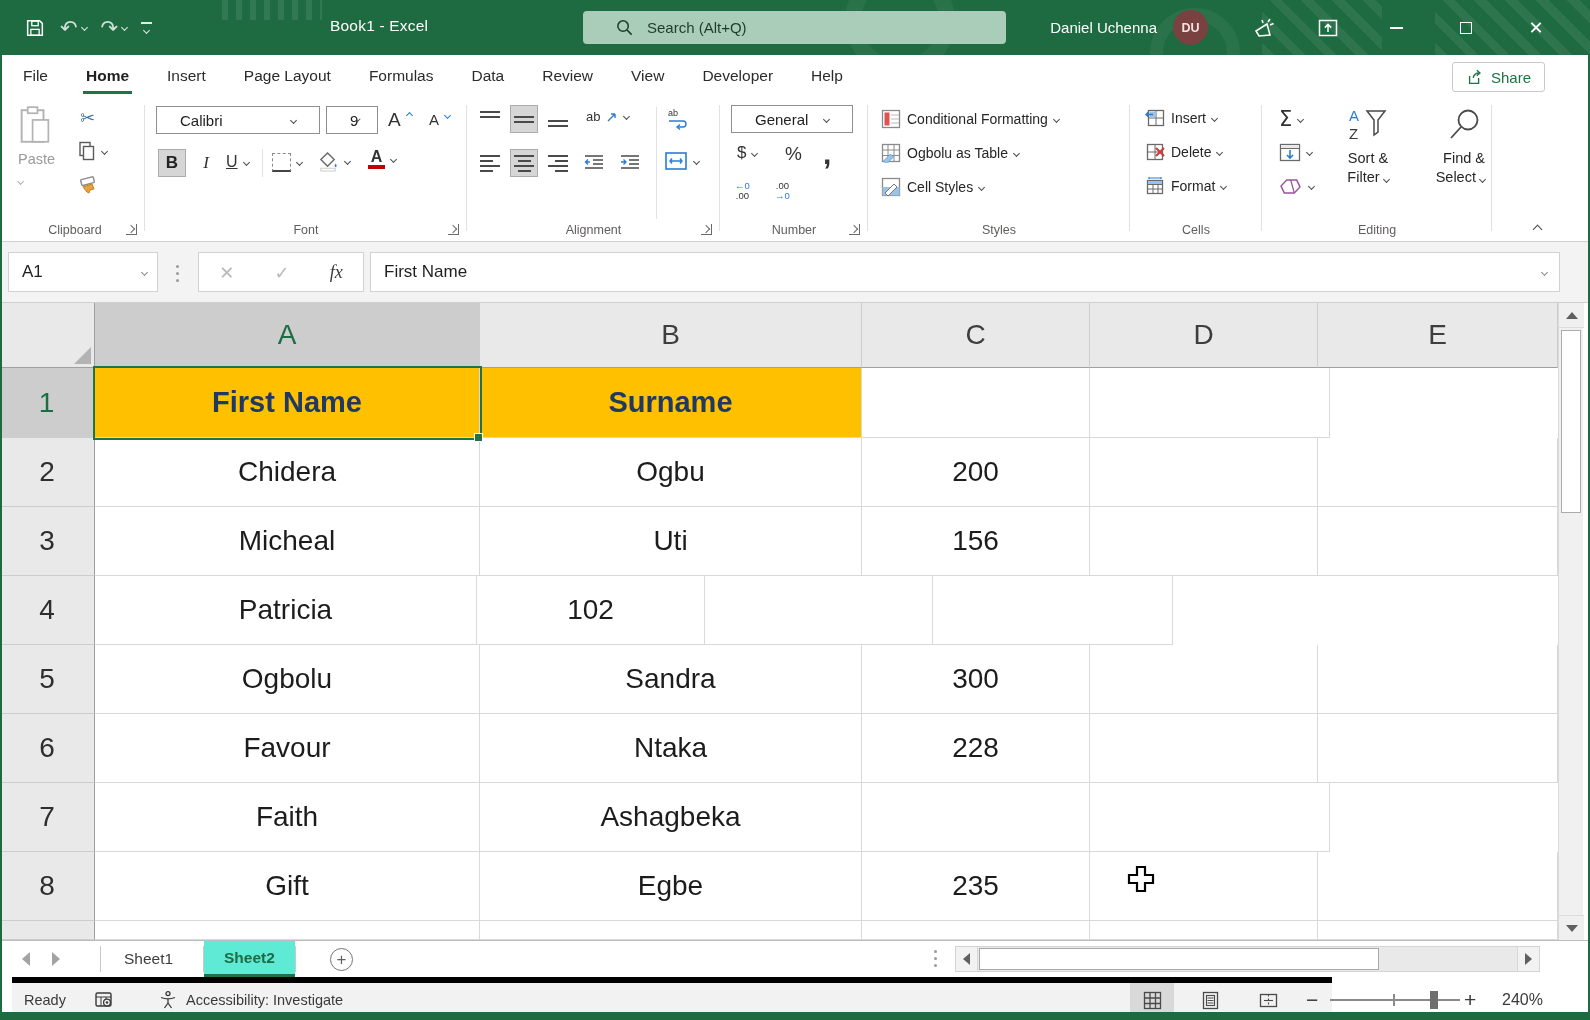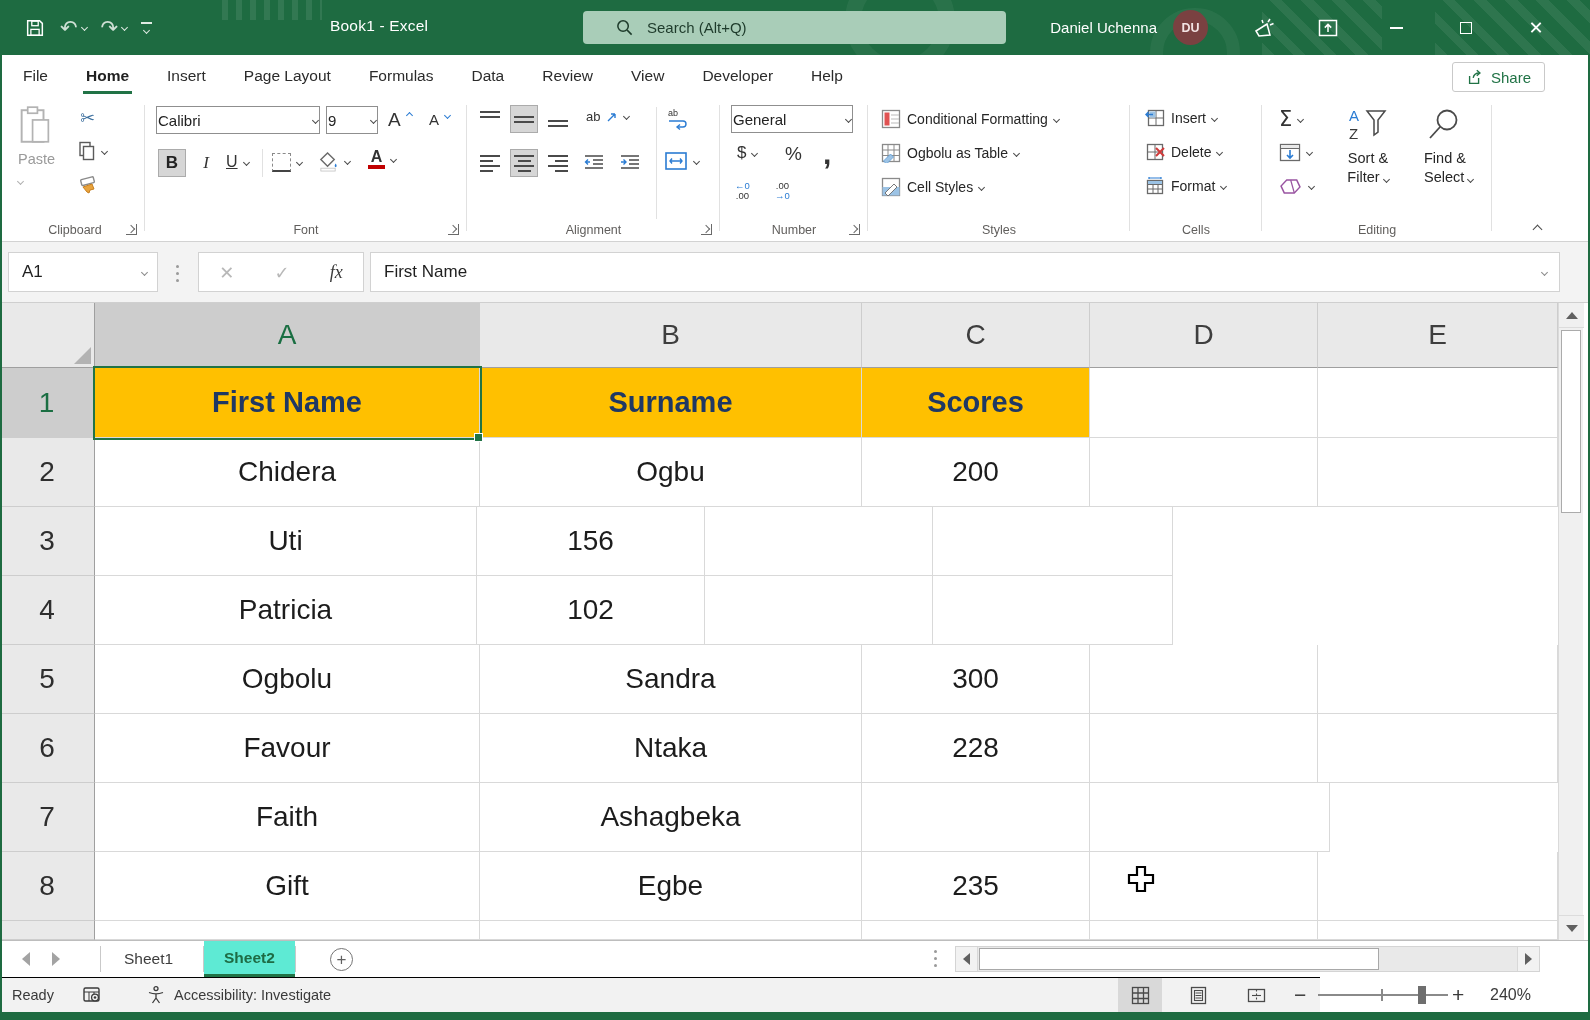--- a/index.html
+++ b/index.html
@@ -46,21 +46,21 @@
   .share-btn { position:absolute; right:45px; top:62px; height:30px; border:1px solid #c9c9c9; border-radius:3px; background:#fff; display:flex; align-items:center; gap:7px; padding:0 13px; color:#217346; font-size:15px; }
 
   
   .ribbon { left:0; top:97px; width:1590px; height:145px; background:#fff; border-bottom:1px solid #d2d2d2; }
   .grp { position:absolute; top:0; height:144px; }
   .gdiv { position:absolute; top:8px; height:126px; width:1px; background:#e1e1e1; }
   .grp-label { position:absolute; bottom:4px; left:0; right:0; text-align:center; font-size:12.5px; color:#605e5c; }
   .launcher { position:absolute; right:5px; bottom:6px; width:11px; height:11px; border-right:1.5px solid #6a6a6a; border-bottom:1.5px solid #6a6a6a; }
   .launcher::after { content:""; position:absolute; right:2px; bottom:2px; width:5px; height:5px; border-right:1.5px solid #6a6a6a; border-bottom:1.5px solid #6a6a6a; transform:rotate(-45deg); }
   .rlbl { font-size:14px; color:#262626; white-space:nowrap; }
-  .combo { position:absolute; height:28px; background:#fff; border:1px solid #8f8f8f; display:flex; align-items:center; justify-content:space-between; padding:0 1px; font-size:15px; color:#222; }
+  .combo { position:absolute; height:28px; background:#fff; border:1px solid #8f8f8f; display:flex; align-items:center; justify-content:space-between; padding:0 23px; font-size:15px; color:#222; }
   .bigbtn-txt { font-size:14.5px; color:#9a9a9a; }
   .row-btn { position:absolute; display:flex; align-items:center; gap:6px; cursor:default; }
   .sqbtn { width:28px; height:28px; display:flex; align-items:center; justify-content:center; border:1px solid transparent; }
   .sqbtn.active { background:#d6d6d6; border-color:#ababab; }
   .lnstack { width:20px; display:flex; flex-direction:column; gap:3px; }
   .lnstack i { display:block; height:2px; background:#4a4a4a; }
   .ital { font-style:italic; font-family:"Liberation Serif","DejaVu Serif",serif; font-size:17px; color:#333; }
   .uline { text-decoration:underline; font-size:16px; color:#333; }
   .fcolor { font-size:16px; font-weight:700; color:#333; line-height:14px; display:flex; flex-direction:column; align-items:center; }
   .fcolor .bar { width:17px; height:4px; background:#c00000; margin-top:1px; }
@@ -111,21 +111,21 @@
   .tri-r { width:0;height:0;border-top:7px solid transparent;border-bottom:7px solid transparent;border-left:8px solid #a3a3a3; }
   .tb-div { position:absolute; top:5px; width:1px; height:26px; background:#c9c9c9; }
   .sheettab { position:absolute; top:0; height:36px; display:flex; align-items:center; justify-content:center; font-size:15.5px; color:#3d3d3d; padding:0 20px; }
   .sheettab.active { color:#1e6b44; font-weight:700; border-bottom:3px solid #217346; background:#5eead4; }
   .addsheet { position:absolute; left:330px; top:7px; width:23px; height:23px; border:1.5px solid #757575; border-radius:50%; display:flex; align-items:center; justify-content:center; font-size:17px; color:#616161; line-height:1; }
   .hscroll { position:absolute; left:955px; top:5px; width:585px; height:26px; background:#e9e9e9; border:1px solid #d4d4d4; display:flex; align-items:center; }
   .hs-btn { width:22px; height:24px; display:flex; align-items:center; justify-content:center; background:#f2f2f2; }
   .hthumb { position:absolute; left:23px; top:1px; width:400px; height:22px; background:#fff; border:1px solid #a8a8a8; }
 
   
-  .statusbar { left:0; top:977px; width:1320px; height:35px; background:#f2f2f2; border-top:1px solid #000000; }
+  .statusbar { left:12px; top:977px; width:1320px; height:35px; background:#f2f2f2; border-top:6px solid #000000; }
   .sb-item { position:absolute; top:0; height:34px; display:flex; align-items:center; font-size:14.5px; color:#3a3a3a; gap:8px; }
   .viewbtn { position:absolute; top:0; width:44px; height:34px; display:flex; align-items:center; justify-content:center; }
   .viewbtn.active { background:#d9d9d9; }
   .zoomglyph { font-size:21px; color:#3a3a3a; }
   .slider-track { position:absolute; top:16px; left:1318px; width:130px; height:2px; background:#8a8a8a; }
   .slider-tick { position:absolute; top:11px; left:1381px; width:2px; height:12px; background:#8a8a8a; }
   .slider-thumb { position:absolute; top:8px; left:1418px; width:8px; height:18px; background:#6e6e6e; }
 
   .bottom-strip { left:0; top:1012px; width:1590px; height:8px; background:#1e6b41; }
   .edge { width:2px; background:#1e6b41; top:55px; height:957px; }
@@ -508,21 +508,21 @@
         <svg width="42" height="40" viewBox="0 0 42 40">
             <text x="2" y="16" font-size="15" fill="#2b7cd3" font-family="sans-serif">A</text>
             <text x="2" y="34" font-size="15" fill="#3a3a3a" font-family="sans-serif">Z</text>
             <path d="M20 6 h18 l-7 9 v12 l-4 3 v-15 z" fill="none" stroke="#4a4a4a" stroke-width="1.5"></path>
           </svg>
         <div style="font-size:14.5px;color:#262626;line-height:19px;">
           <span>Sort &amp;</span><br>
           <span>Filter</span> <span class="cv sm"></span>
         </div>
       </div>
-      <div class="abs" style="left:159px;top:8px;width:74px;text-align:left;">
+      <div class="abs" style="left:146px;top:8px;width:74px;text-align:right;">
         <svg width="40" height="40" viewBox="0 0 40 40">
             <circle cx="23" cy="15" r="9.5" fill="none" stroke="#4a4a4a" stroke-width="1.8"></circle>
             <path d="M16 22 L6 33" stroke="#4a4a4a" stroke-width="1.8"></path>
           </svg>
         <div style="font-size:14.5px;color:#262626;line-height:19px;">
           <span>Find &amp;</span><br>
           <span>Select</span> <span class="cv sm"></span>
         </div>
       </div>
       <div class="grp-label">Editing</div>
@@ -561,34 +561,34 @@
       <div class="g-colhdr sel wA">A</div>
       <div class="g-colhdr wB">B</div>
       <div class="g-colhdr wC">C</div>
       <div class="g-colhdr wD">D</div>
       <div class="g-colhdr wE">E</div>
     </div>
     <div class="g-row r1">
       <div class="g-rowhdr sel">1</div>
       <div class="cell yellow wA">First Name</div>
       <div class="cell yellow wB">Surname</div>
-      <div class="cell yellow wC">Scores</div>
       <div class="cell wD"></div>
       <div class="cell wE"></div>
     </div>
     <div class="g-row rn">
       <div class="g-rowhdr">2</div>
       <div class="cell wA">Chidera</div>
       <div class="cell wB">Ogbu</div>
       <div class="cell wC">200</div>
       <div class="cell wD"></div>
       <div class="cell wE"></div>
     </div>
     <div class="g-row rn">
       <div class="g-rowhdr">3</div>
+      <div class="cell wA">Micheal</div>
       <div class="cell wB">Uti</div>
       <div class="cell wC">156</div>
       <div class="cell wD"></div>
       <div class="cell wE"></div>
     </div>
     <div class="g-row rn">
       <div class="g-rowhdr">4</div>
       <div class="cell wB">Patricia</div>
       <div class="cell wC">102</div>
       <div class="cell wD"></div>

